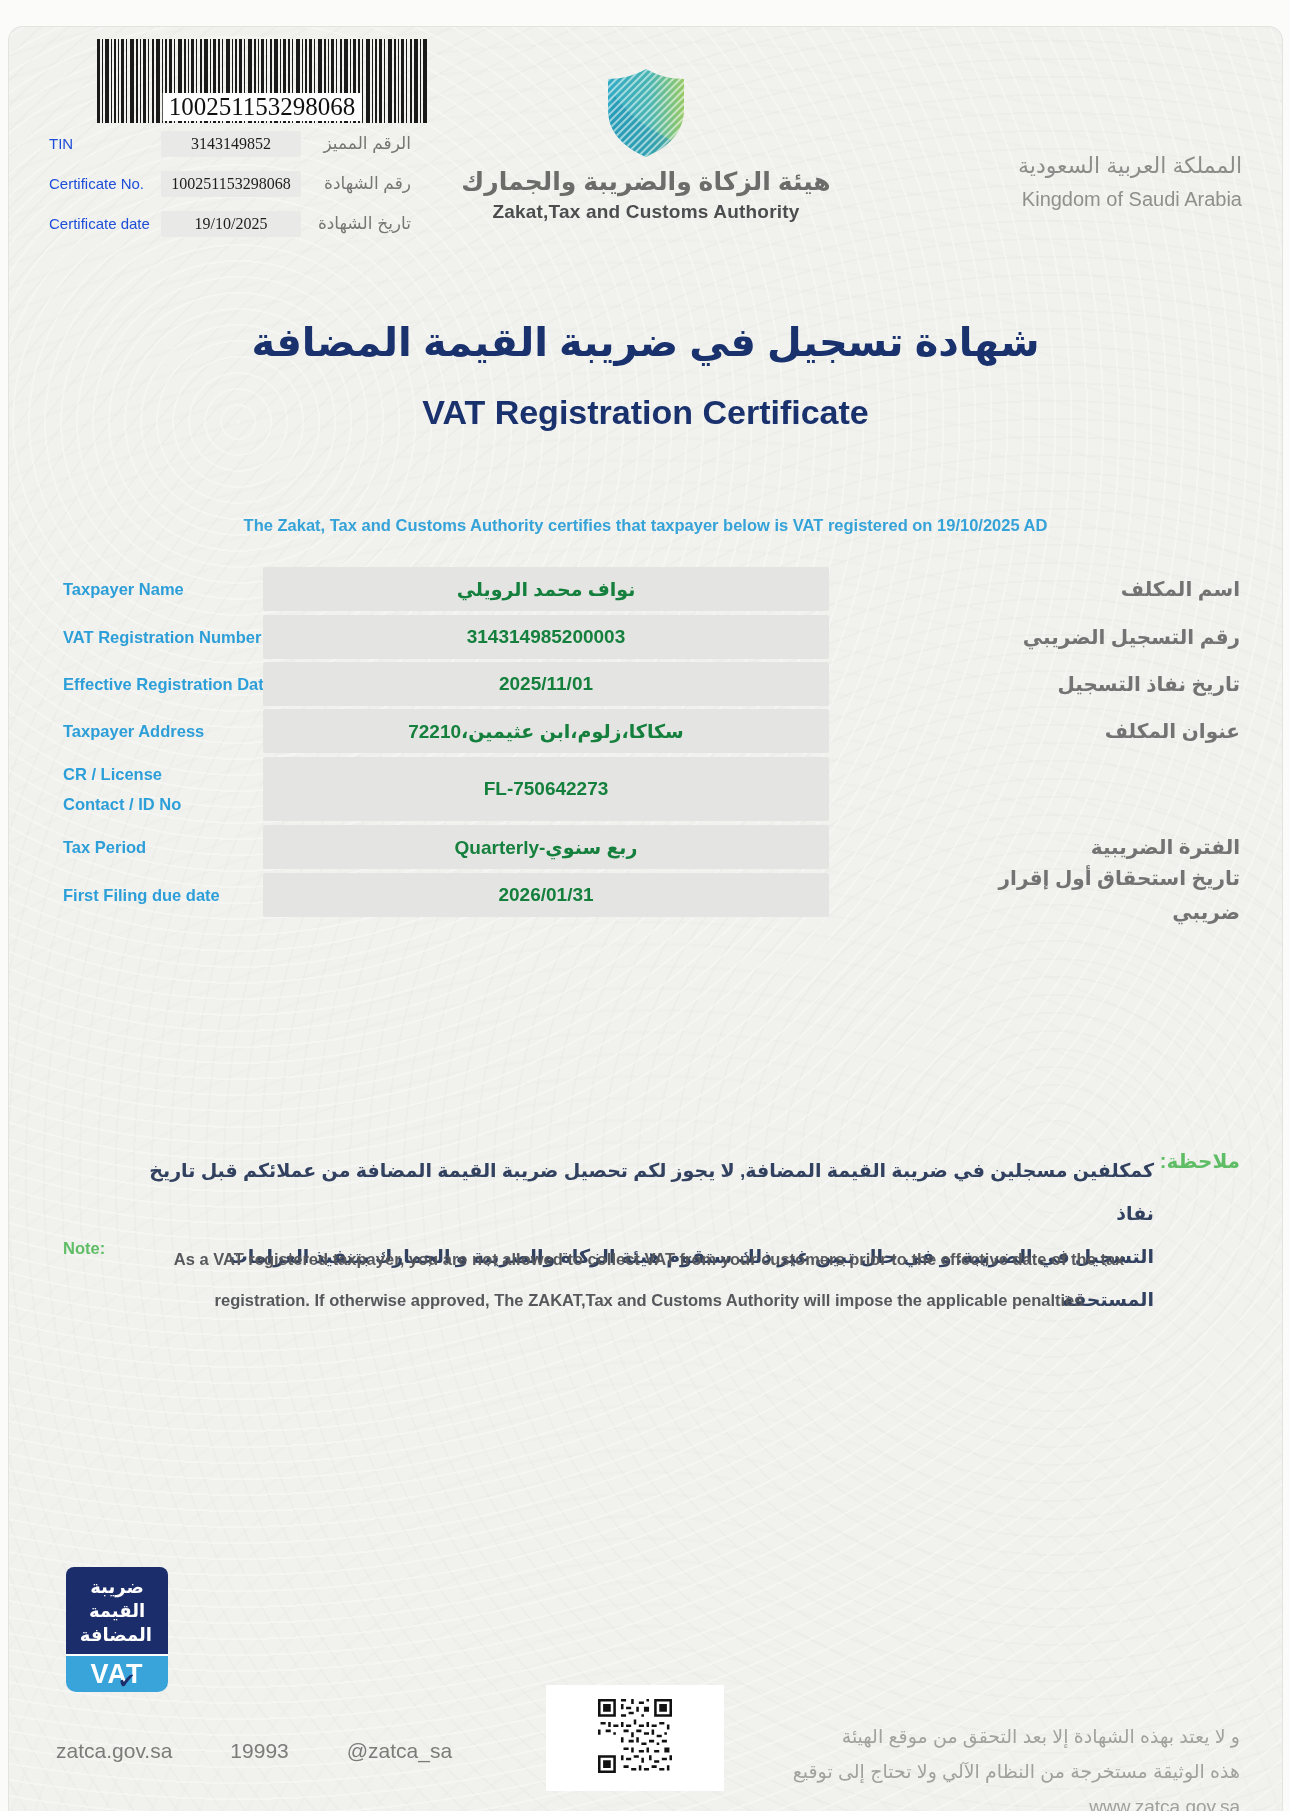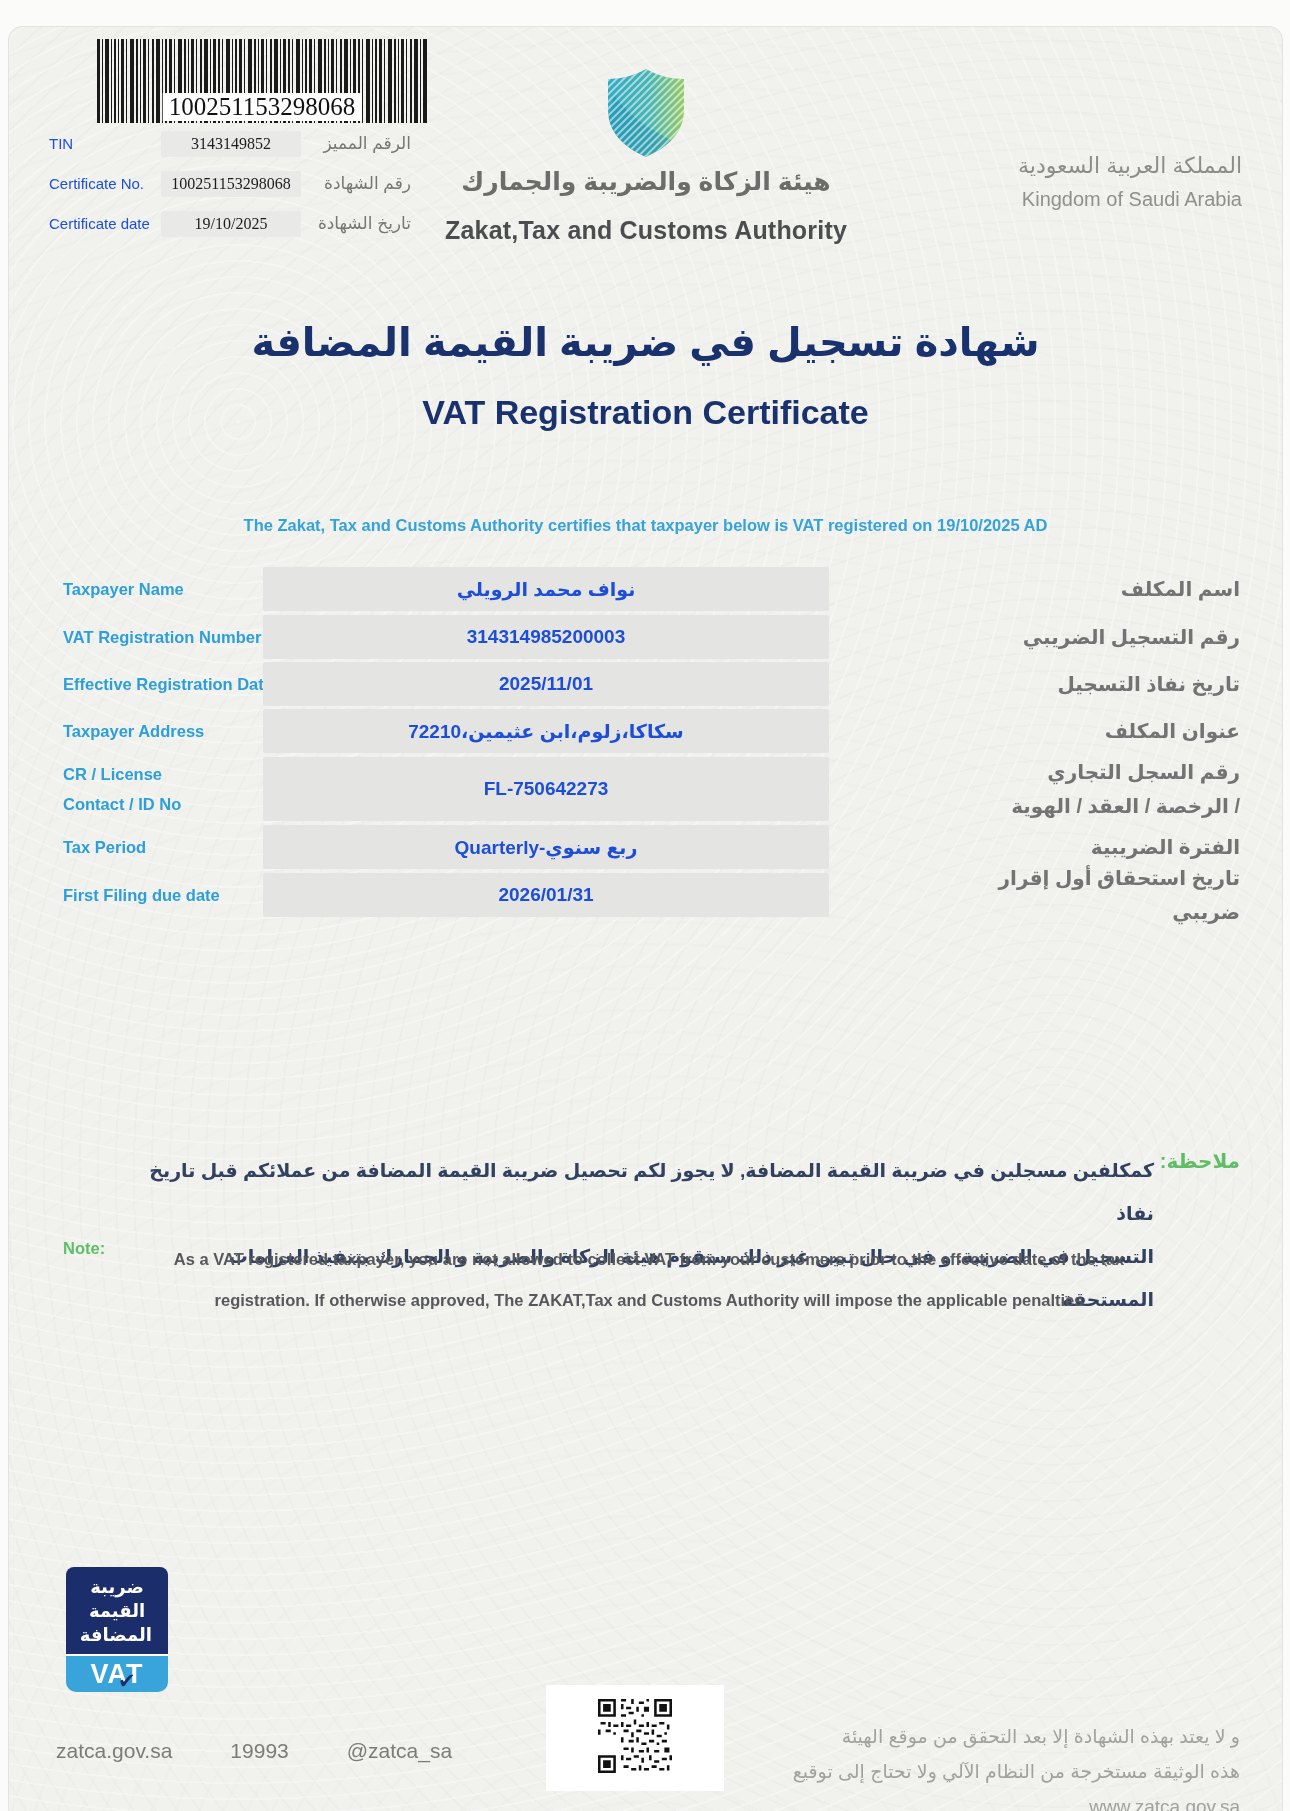--- a/index.html
+++ b/index.html
@@ -21,39 +21,39 @@
   .m1{top:104px}.m2{top:144px}.m3{top:184px}
   .meta-label-en{position:absolute;left:40px;top:0;line-height:26px;font-size:15px;color:#1d4ed8;}
   .meta-box{position:absolute;left:152px;top:0;width:140px;height:26px;background:#e9e9e7;border-radius:2px;
     display:flex;align-items:center;justify-content:center;font-family:"Liberation Serif","DejaVu Serif",serif;
     font-size:16px;color:#1d1d1d;}
   .meta-label-ar{position:absolute;left:302px;top:0;width:100px;line-height:26px;font-size:17px;color:#767674;text-align:right;}
 
   .center-col{position:absolute;left:392px;top:40px;width:490px;text-align:center;}
   .shield{display:block;margin:0 auto;}
   .authority-ar{margin-top:8px;font-size:25px;font-weight:bold;color:#6c6c6a;}
-  .authority-en{margin-top:20px;font-size:25px;font-weight:bold;color:#4c4d4f;letter-spacing:.2px;}
+  .authority-en{margin-top:5px;font-size:19px;font-weight:bold;color:#4c4d4f;letter-spacing:.2px;}
 
   .kingdom{position:absolute;right:40px;top:126px;text-align:right;}
   .kingdom-ar{font-size:22px;color:#8c8c8a;}
   .kingdom-en{margin-top:9px;font-size:20px;color:#8f8f8d;}
 
   
   .title-ar{position:absolute;left:0;right:0;top:292px;text-align:center;font-size:40px;font-weight:bold;color:#19316c;}
   .title-en{position:absolute;left:0;right:0;top:366px;text-align:center;font-size:34px;font-weight:bold;color:#19316c;}
   .stmt-ar{position:absolute;left:0;right:0;top:448px;text-align:center;font-size:20px;font-weight:bold;color:#35a3d8;}
   .stmt-en{position:absolute;left:0;right:0;top:489px;text-align:center;font-size:16.5px;font-weight:bold;color:#35a3d8;}
 
   
   .field-row{position:absolute;left:0;right:0;height:44px;}
   .r1{top:540px}.r2{top:588px}.r3{top:635px}.r4{top:682px}.r5{top:730px;height:64px}.r6{top:798px}.r7{top:846px}
   .f-label-en{position:absolute;left:54px;top:50%;transform:translateY(-50%);font-size:16.5px;font-weight:bold;color:#2d9fd8;line-height:30px;}
   .f-box{position:absolute;left:254px;top:0;width:566px;height:100%;background:#e4e4e2;border-radius:2px;
     display:flex;align-items:center;justify-content:center;}
-  .f-value{font-size:19px;font-weight:bold;color:#1d4ed8;}
+  .f-value{font-size:19px;font-weight:bold;color:#15803d;}
   .f-label-ar{position:absolute;right:42px;top:50%;transform:translateY(-50%);text-align:right;
     font-size:20px;font-weight:bold;color:#737373;line-height:34px;white-space:nowrap;}
 
   
   .note-ar-label{position:absolute;right:42px;top:1122px;font-size:20px;font-weight:bold;color:#5fbd66;}
   .note-ar-text{position:absolute;right:128px;top:1122px;width:1010px;text-align:right;
     font-size:19px;font-weight:bold;color:#31415f;line-height:43px;}
   .note-en-label{position:absolute;left:54px;top:1212px;font-size:16.5px;font-weight:bold;color:#5fbd66;}
   .note-en-text{position:absolute;left:140px;top:1212px;width:1000px;text-align:center;
     font-size:16.5px;font-weight:bold;color:#57585c;line-height:41px;}
@@ -166,24 +166,20 @@
   </div>
 
   <div class="field-row r5">
     <div class="f-label-en">
       <div>CR / License</div>
       <div>Contact / ID No</div>
     </div>
     <div class="f-box">
         <span class="f-value">FL-750642273</span>
       </div>
-    <div class="f-label-ar" dir="rtl">
-      <div>رقم السجل التجاري</div>
-      <div>/ الرخصة / العقد / الهوية</div>
-    </div>
   </div>
 
   <div class="field-row r6">
     <div class="f-label-en">Tax Period</div>
     <div class="f-box">
         <span class="f-value" dir="rtl">ربع سنوي-Quarterly</span>
       </div>
     <div class="f-label-ar" dir="rtl">الفترة الضريبية</div>
   </div>
 

